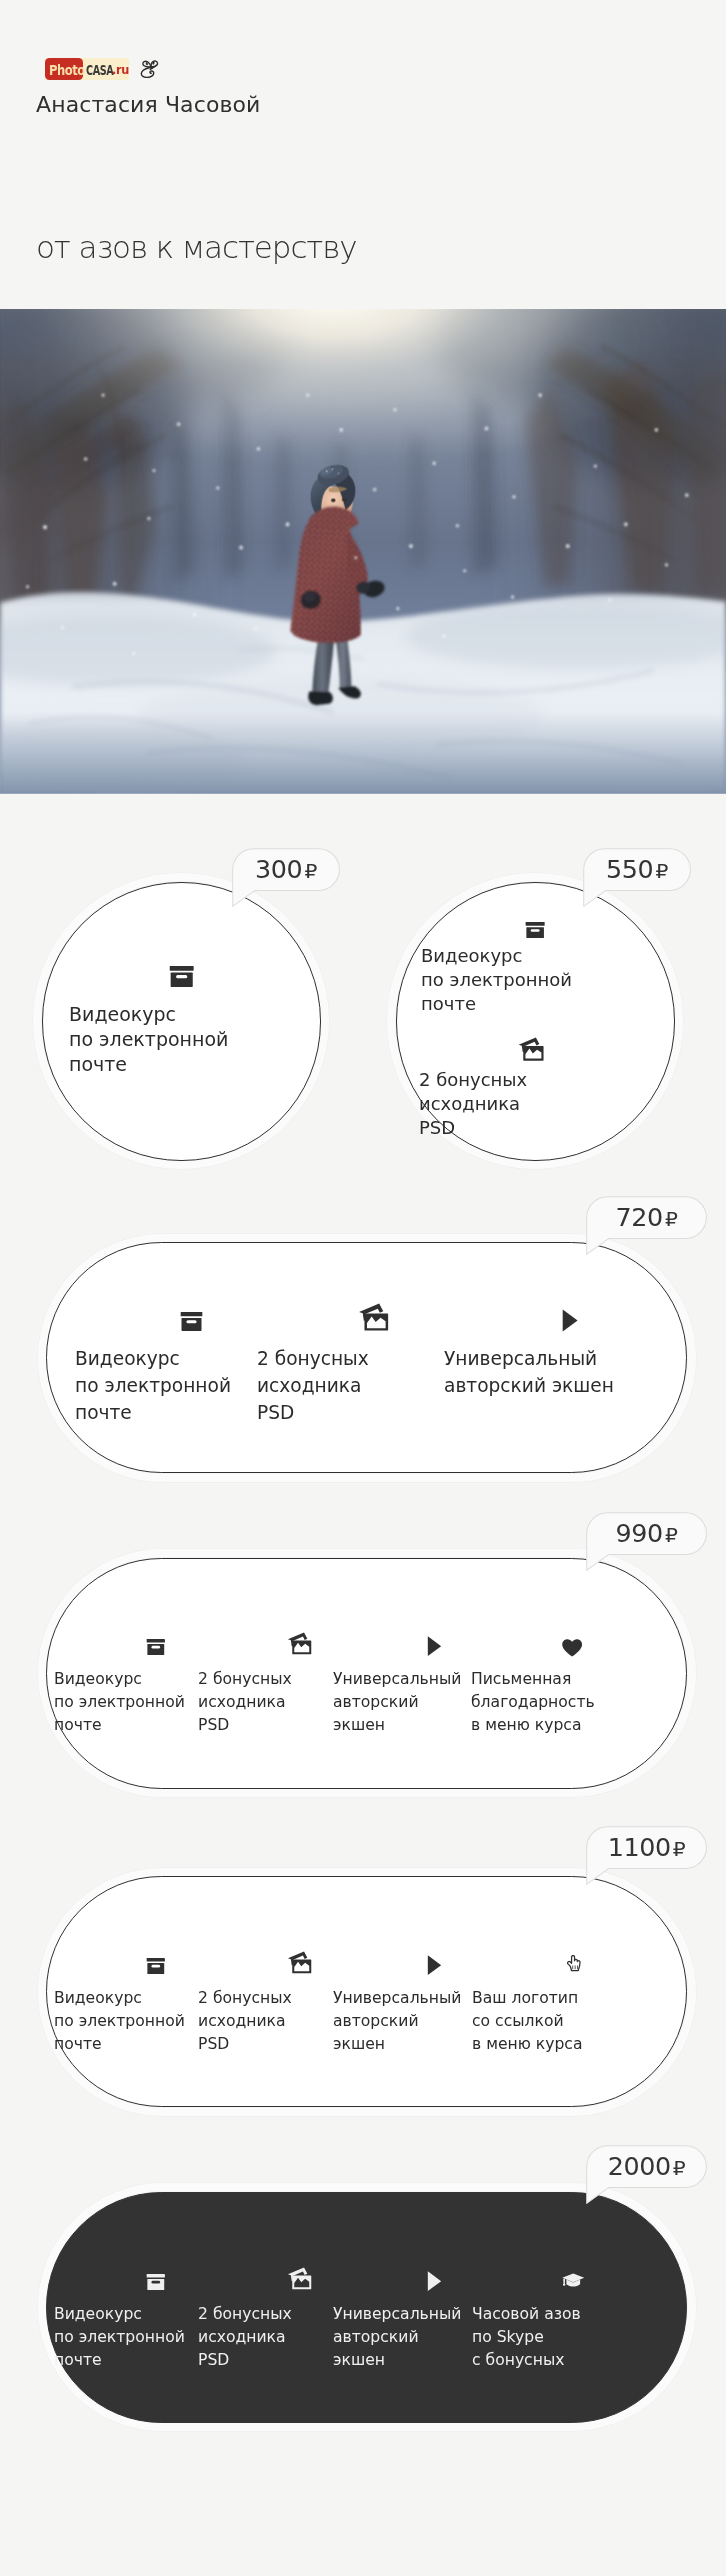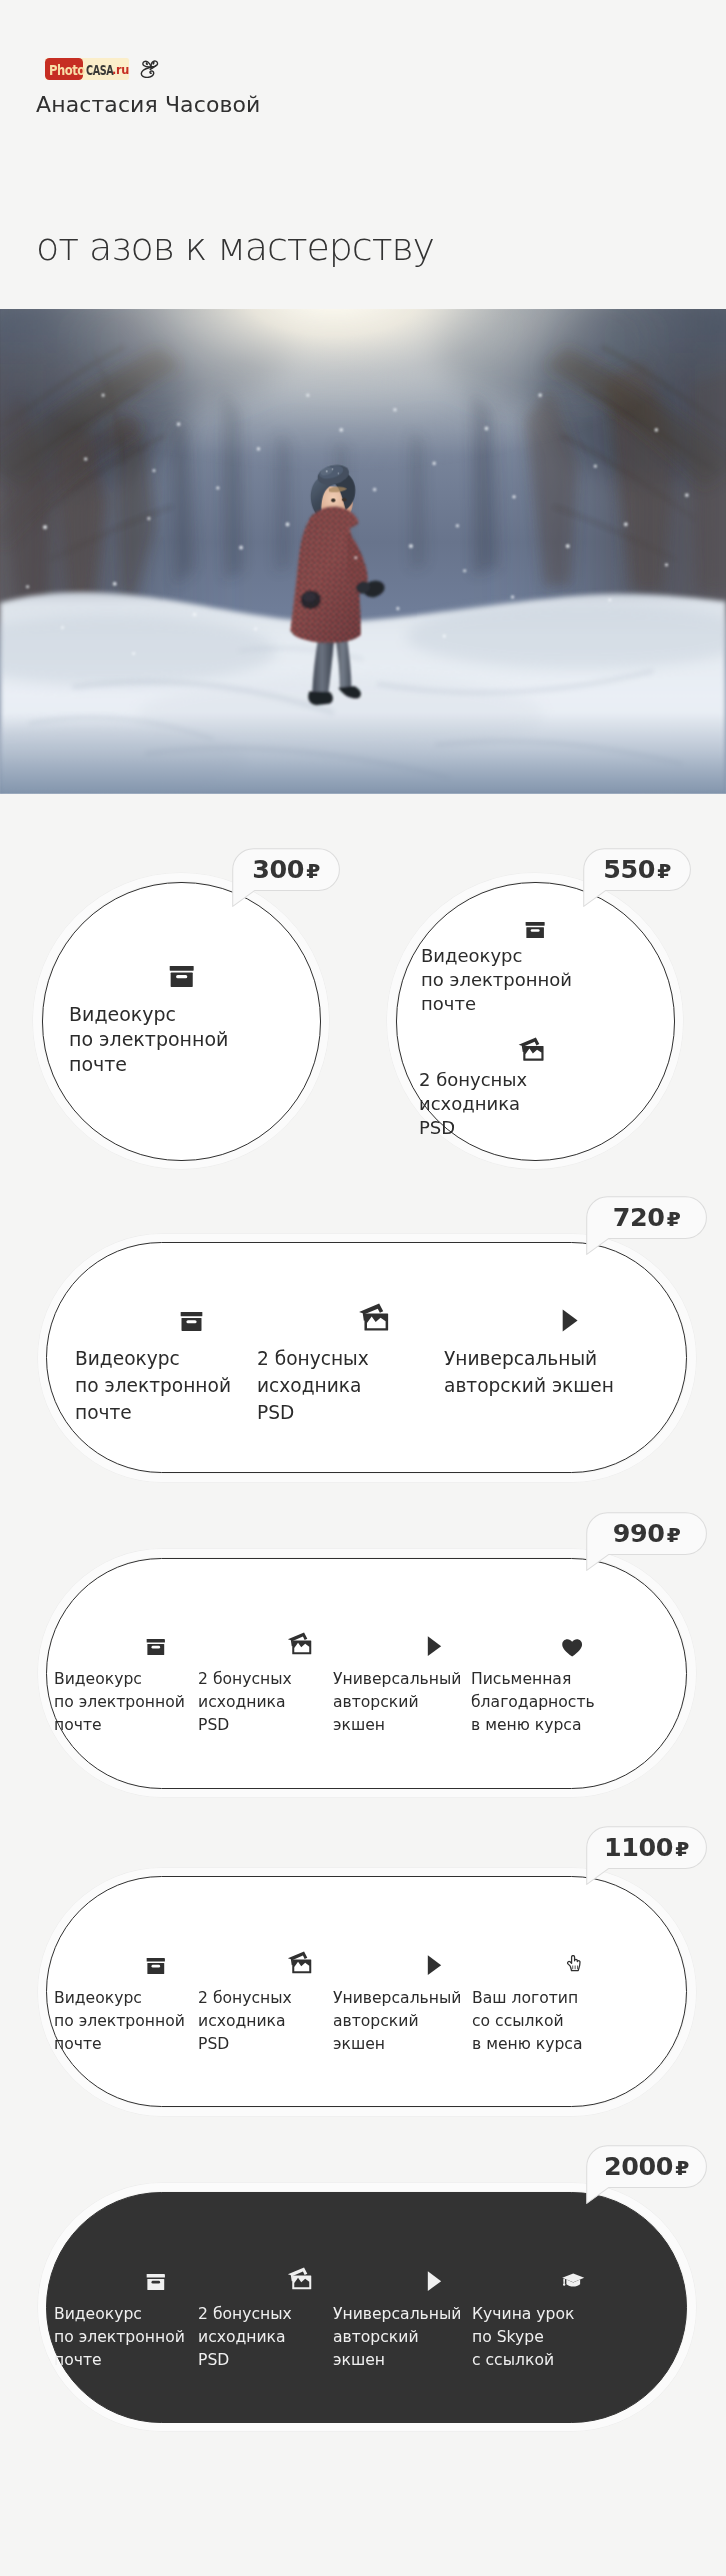--- a/index.html
+++ b/index.html
@@ -24,21 +24,21 @@
            transform:scaleX(0.665);transform-origin:0 0;}
   .pc-ru{position:absolute;left:67px;top:6.1px;color:#c62e23;font-weight:bold;
          font-size:12.3px;line-height:12.3px;letter-spacing:-0.4px;
          font-family:"DejaVu Sans",sans-serif;
          transform:scaleX(0.92);transform-origin:0 0;}
   .amp{position:absolute;left:103px;top:0.7px;line-height:0;}
   .author{position:absolute;left:36px;top:94px;font-size:22px;color:#303030;
           letter-spacing:0.1px;line-height:22px;}
   .title{position:absolute;left:30px;top:168px;font-size:45px;font-weight:bold;
          color:#191919;letter-spacing:-2.8px;line-height:45px;}
-  .subtitle{position:absolute;left:36px;top:226px;font-size:38px;color:#333;
+  .subtitle{position:absolute;left:36px;top:226px;font-size:31px;color:#333;
             letter-spacing:-1.1px;line-height:43px;font-weight:300;}
 
   
   .photo{position:absolute;left:0;top:309px;width:726px;height:485px;overflow:hidden;}
   .photo svg{display:block;}
 
   
   .halo{position:absolute;box-sizing:border-box;border:8.7px solid #fbfbfb;background:transparent;
         box-shadow:0 0 0 0.6px #ececec;}
   .card{position:absolute;background:#fff;border:1.2px solid #303030;
@@ -46,21 +46,21 @@
   .card.dark{background:#333333;border-color:#333333;}
 
   .feat{position:absolute;text-align:left;color:#2b2b2b;font-size:17.4px;
         line-height:24px;white-space:nowrap;}
   .feat.light{color:#f0f0f0;}
   .feat .ic{display:block;height:29px;margin:0 auto;}
   .feat .ic svg{display:block;margin:0 auto;}
   .feat .ln{display:block;}
 
   
-  .badge{position:absolute;font-weight:bold;}
+  .badge{position:absolute;}
   .badge svg{position:absolute;left:0;top:0;overflow:visible;}
   .badge .txt{position:absolute;left:0;top:0;width:100%;height:42px;
               display:flex;align-items:center;justify-content:center;
               font-size:25.4px;color:#343434;letter-spacing:-0.4px;}
   .badge .cur{font-size:20.3px;margin-left:2.2px;position:relative;top:1.5px;}
 </style>
 </head>
 <body>
 
 <div class="page">
@@ -629,23 +629,23 @@
     <span class="ln">экшен</span>
   </div>
   <div class="feat light" style="left:472px;top:2303px;width:203px;font-size:15.6px;line-height:23px;">
     <span class="ic" style="position:absolute;left:0px;top:-30.5px;width:203px;height:16.7px;">
         <svg width="22.5" height="16.7" viewBox="0 0 38 28" fill="#f0f0f0">
           <path d="M19.0 0.6 L37.6 8.0 L19.0 15.4 L0.4 8.0 Z"></path>
           <path d="M7.4 11.0 L19.0 15.9 L30.6 11.0 v7.8 c-3.3 2.6 -7.3 3.9 -11.6 3.9 c-4.3 0 -8.3 -1.3 -11.6 -3.9 Z"></path>
           <path d="M3.4 9.6 c1.1 0 1.7 0.9 1.7 2.0 l-0.35 6.1 c0.55 0.35 0.95 1.0 0.95 1.75 a2.05 2.05 0 0 1 -4.1 0 c0 -0.75 0.4 -1.4 0.95 -1.75 L2.2 11.6 c0 -1.1 0.1 -2.0 1.2 -2.0 Z"></path>
         </svg>
       </span>
-    <span class="ln">Кучина урок</span>
+    <span class="ln">Часовой азов</span>
     <span class="ln">по Skype</span>
-    <span class="ln">с ссылкой</span>
+    <span class="ln">с бонусных</span>
   </div>
   <div class="badge" style="left:586px;top:2145px;width:121px;height:43px;">
     <svg width="121" height="64" viewBox="0 0 167 88">
       <path d="M29.6 0.8 H137.4 A28.8 28.8 0 0 1 137.4 58.4 H31.5 L1.0 80.5 V 29.6 A28.8 28.8 0 0 1 29.6 0.8 Z" fill="#fafafa" stroke="#dcdcdc" stroke-width="1.4" stroke-linejoin="round"></path>
     </svg>
     <div class="txt">
       <span>2000</span>
         <span class="cur">₽</span>
     </div>
   </div>

